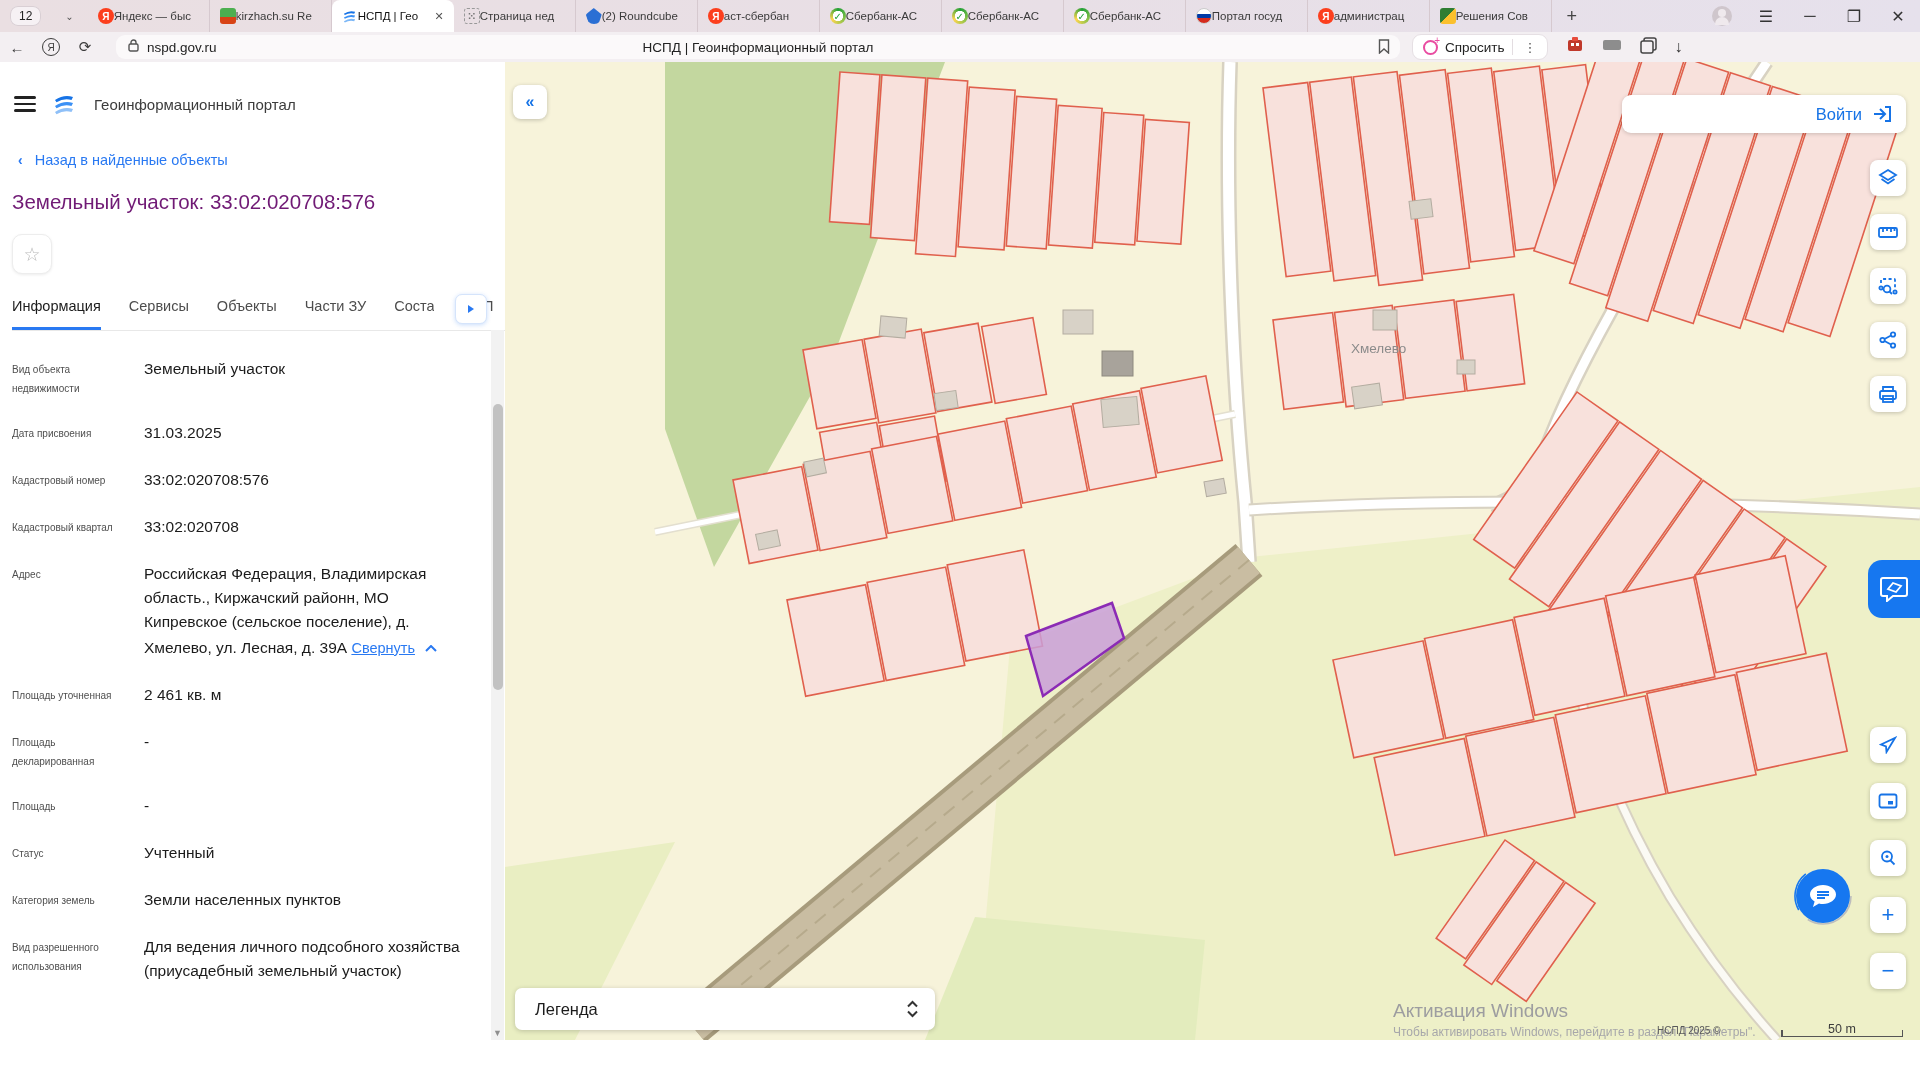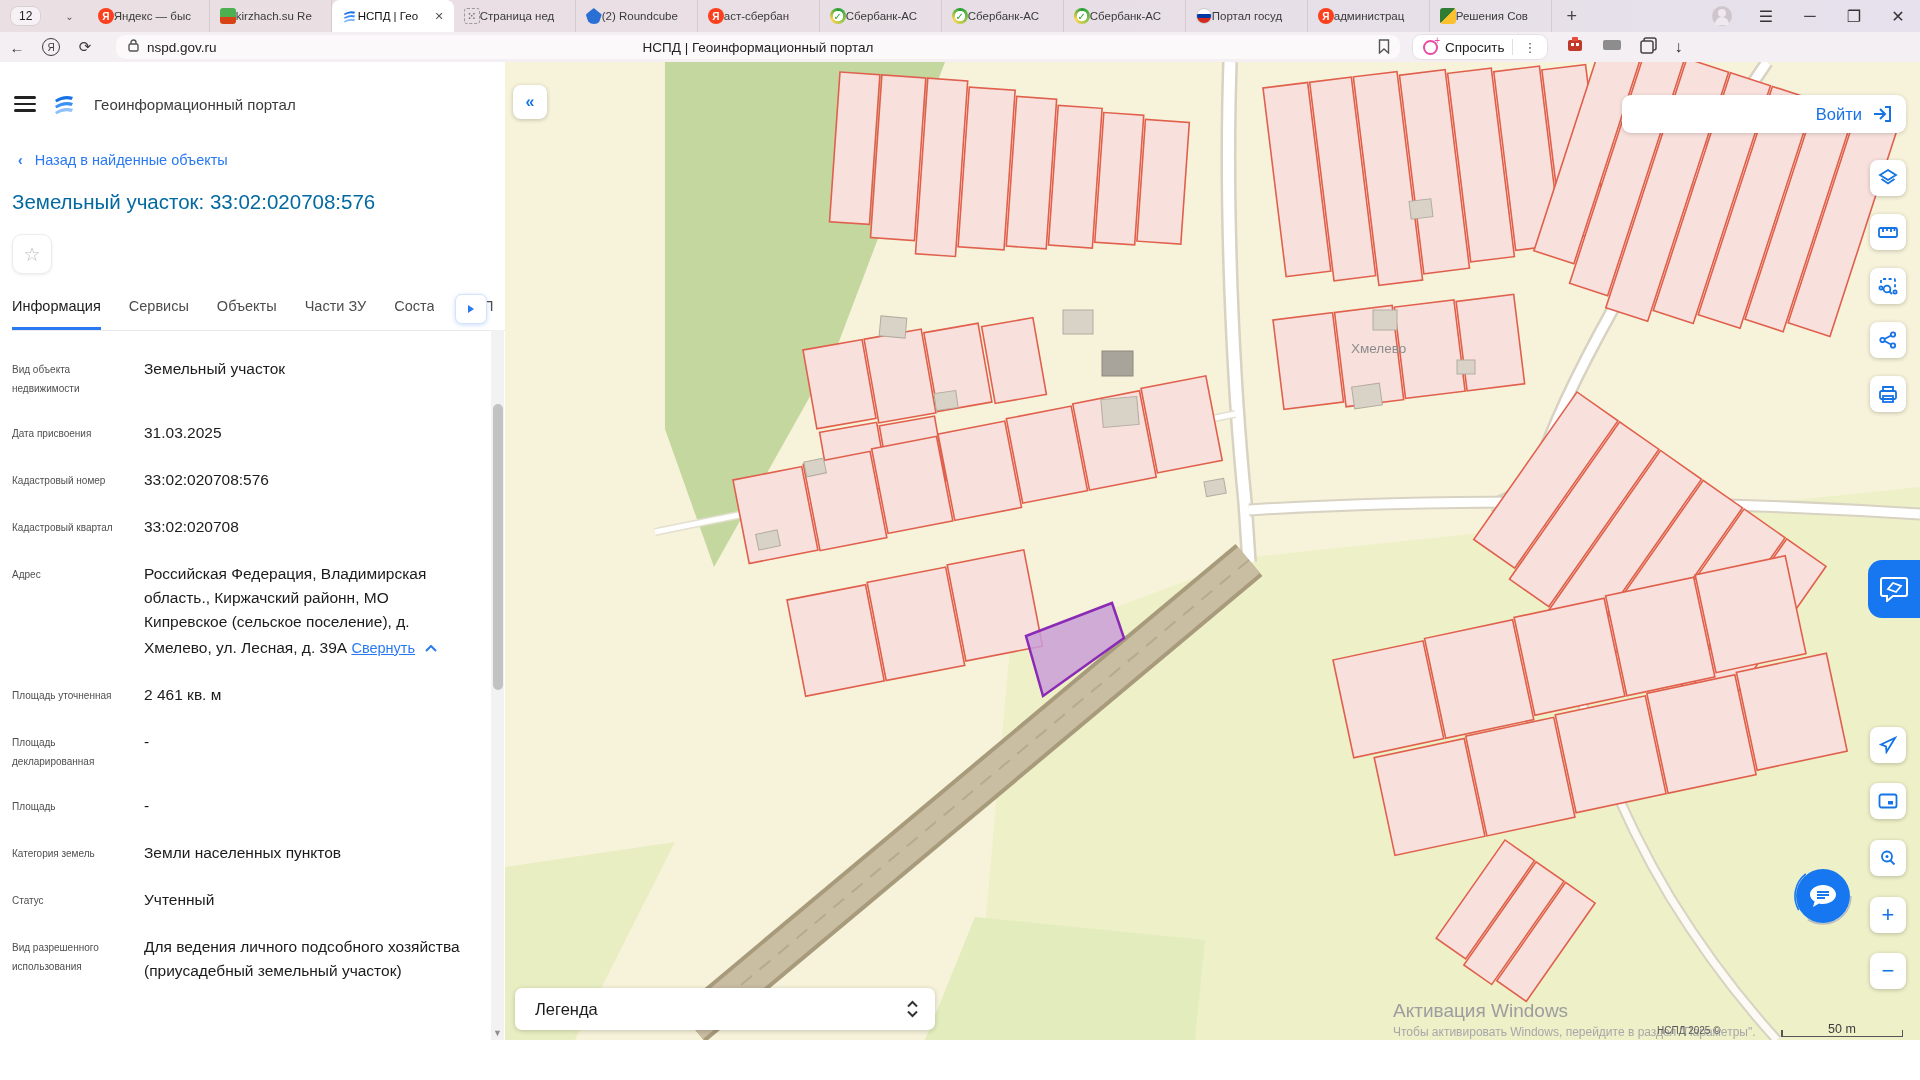--- a/index.html
+++ b/index.html
@@ -65,21 +65,21 @@
 
   
   #panel { position:absolute; left:0; top:62px; width:505px; height:978px; background:#fff; overflow:hidden; }
   .p-header { display:flex; align-items:center; margin:30px 0 0 14px; gap:16px; }
   .burger { width:22px; display:flex; flex-direction:column; gap:4px; }
   .burger span { height:2.5px; background:#222; border-radius:2px; }
   .p-title { font-size:15px; color:#3c3c3c; margin-left:2px; }
   .back-link { display:flex; align-items:center; gap:12px; margin:36px 0 0 18px;
     color:#2979f2; font-size:14.5px; }
   .back-chev { font-size:14px; font-weight:bold; }
-  .obj-title { margin:22px 12px 0 12px; font-size:20.5px; font-weight:500; color:#0369a1; }
+  .obj-title { margin:22px 12px 0 12px; font-size:20.5px; font-weight:500; color:#701a75; }
   .star-btn { margin:20px 0 0 12px; width:40px; height:40px; border:1px solid #ededed; border-radius:10px;
     box-shadow:0 1px 3px rgba(0,0,0,.08); display:flex; align-items:center; justify-content:center;
     color:#b9b9b9; font-size:19px; background:#fff; }
   .ptabs { position:relative; display:flex; margin:24px 0 0 12px; gap:28px;
     border-bottom:1px solid #e8e8e8; padding-right:70px; height:33px; font-size:14.5px; color:#4d4d4d; }
   .ptab { padding-bottom:28px; white-space:nowrap; }
   .ptab.active { color:#1c1c1c; border-bottom:3px solid #2979f2; }
   .ptab.cut { max-width:40px; overflow:hidden;text-align:right; }
   .ptab.sliver { position:absolute; right:12px; max-width:10px; overflow:hidden; }
   .tab-more { position:absolute; right:18px; top:-4px; width:32px; height:30px; background:#fff;
@@ -361,27 +361,27 @@
           <div class="flab">Площадь декларированная</div>
           <div class="fval">-</div>
         </div>
 
         <div class="frow">
           <div class="flab">Площадь</div>
           <div class="fval">-</div>
         </div>
 
         <div class="frow">
+          <div class="flab">Статус</div>
+          <div class="fval">Учтенный</div>
+        </div>
+
+        <div class="frow">
           <div class="flab">Категория земель</div>
           <div class="fval">Земли населенных пунктов</div>
-        </div>
-
-        <div class="frow">
-          <div class="flab">Статус</div>
-          <div class="fval">Учтенный</div>
         </div>
 
         <div class="frow">
           <div class="flab">Вид разрешенного использования</div>
           <div class="fval">Для ведения личного подсобного хозяйства (приусадебный земельный участок)</div>
         </div>
       </div>
   </div>
 
   <div class="pscroll-track"></div>

